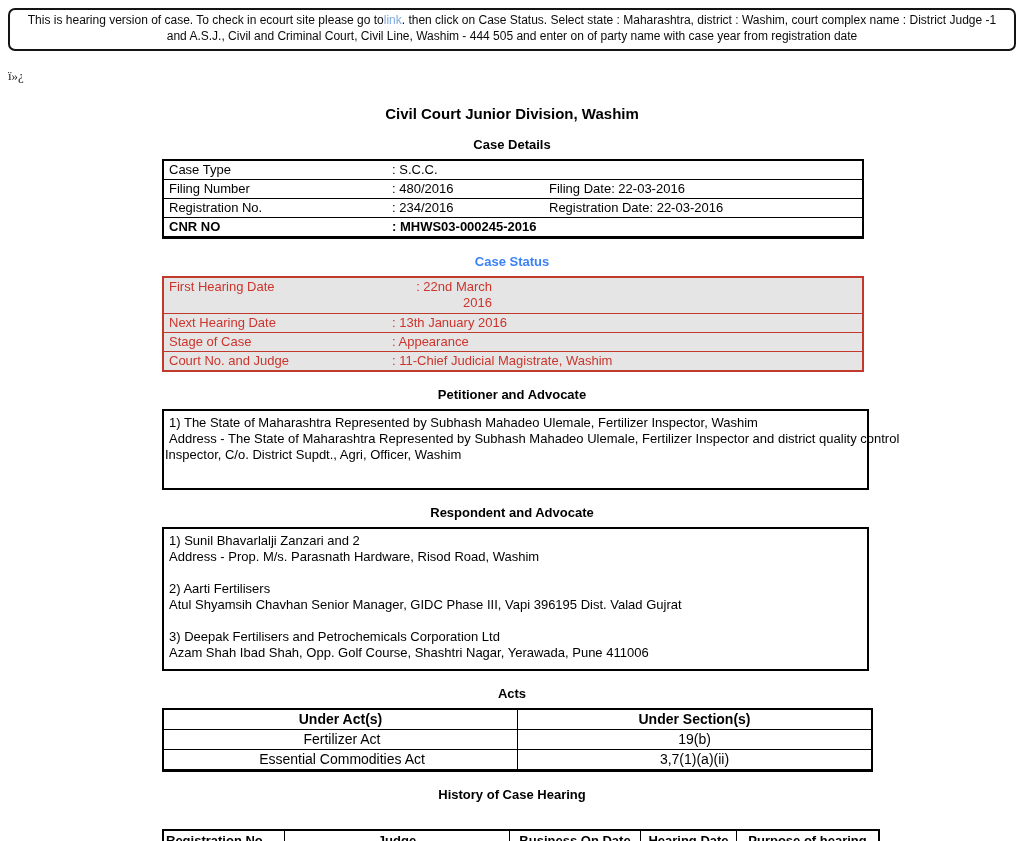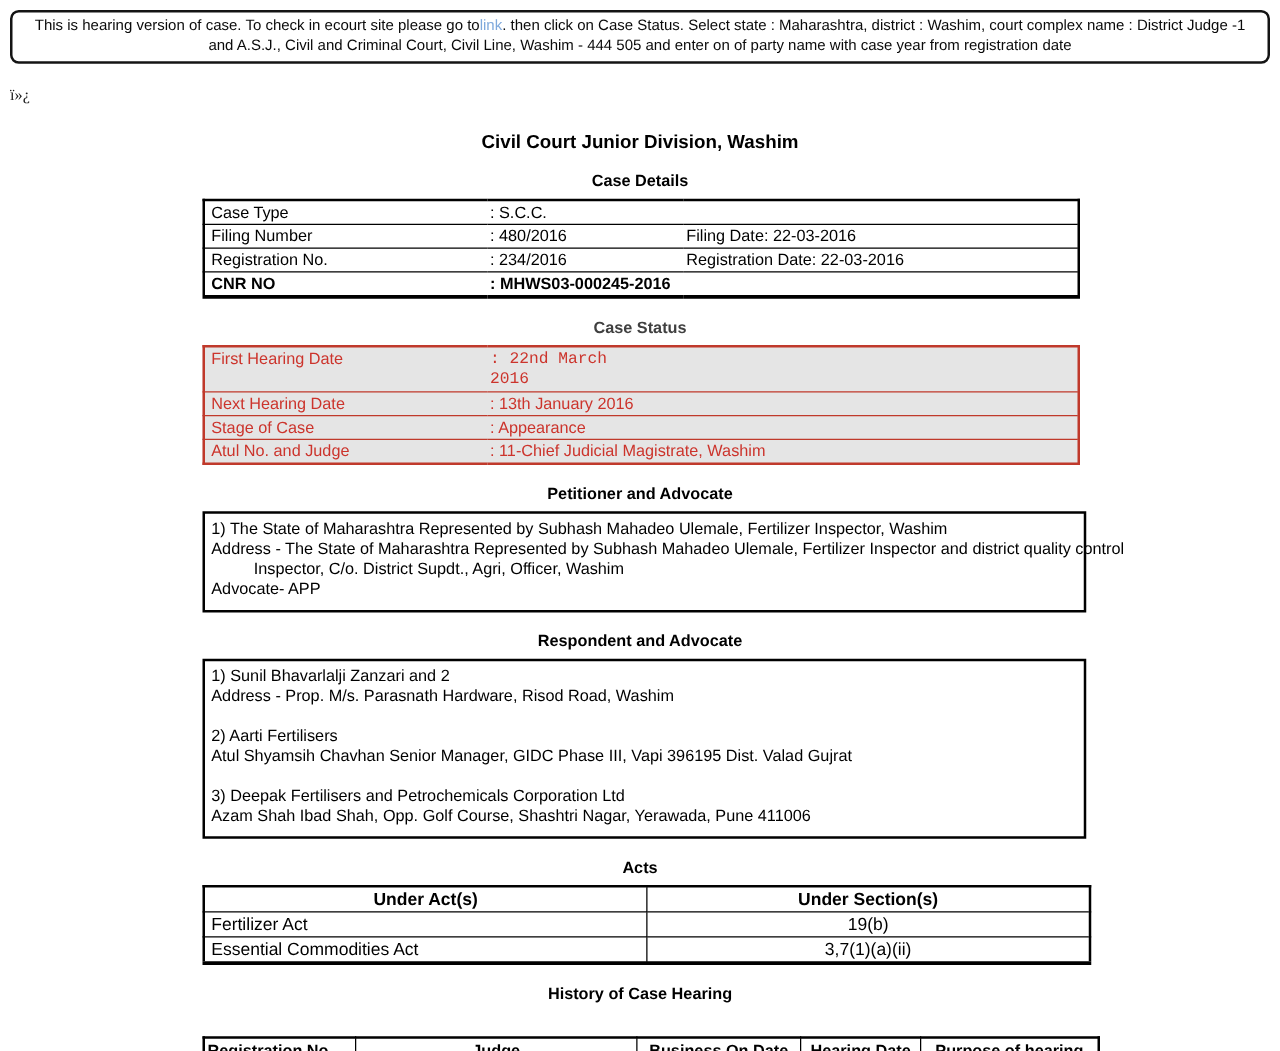--- a/index.html
+++ b/index.html
@@ -43,21 +43,21 @@
     font-size:15px;
     margin-top:21px;
   }
 
   .section-heading {
     text-align:center;
     font-weight:bold;
     font-size:13px;
     margin:15px 0 7px 0;
   }
-  .section-heading.red { color:#404040; }
+  .section-heading.red { color:#3b82f6; }
   .section-heading.pre-table-gap { margin-bottom:27px; }
 
   table { border-collapse:collapse; table-layout:fixed; }
 
   
   .cd-table {
     width:700px;
     border:2px solid #000;
     border-bottom-width:3px;
   }
@@ -88,55 +88,54 @@
     border-top:1px solid #c0392b;
     vertical-align:top;
   }
   .cs-table tr:first-child td { border-top:none; }
   .cs-table .col-label { width:219px; }
   .cs-table .col-val { padding-left:2px; }
   .cs-first-row td { height:32px; }
   .cs-center {
     display:inline-block;
     width:100px;
-    text-align:left;
+    text-align:right;
     line-height:16px;
-    font-family:Liberation Mono, monospace;
   }
 
   
   .party-box {
     width:707px;
     border:2px solid #000;
     box-sizing:border-box;
     padding:4px 6px 4px 0;
     font-size:13px;
     line-height:16px;
   }
   .party-box.pet { min-height:81px; }
   .party-box.res { min-height:144px; }
   .text-line { min-height:16px; white-space:nowrap; }
   .ind-num  { padding-left:5px; }
   .ind-addr { padding-left:5px; }
-  .ind-none { padding-left:1px;margin-left:38px; }
+  .ind-none { padding-left:1px; }
 
   
   .acts-table {
     width:700px;
     border:2px solid #000;
     border-bottom-width:3px;
   }
   .acts-table th, .acts-table td {
     border:1px solid #000;
     font-size:14px;
     height:16px;
     padding:1px 2px 2px 2px;
   }
   .acts-table th { font-weight:bold; text-align:center; }
-  .acts-table td.act-name { text-align:left; padding-left:5px; }
+  .acts-table td.act-name { text-align:center; padding-left:5px; }
   .acts-table td.act-section { text-align:center; }
   .acts-table .col-half { width:349px; }
 
   
   .hist-table {
     width:700px;
     border:2px solid #000;
     border-bottom-width:3px;
   }
   .hist-table th, .hist-table td {
@@ -201,32 +200,31 @@
     </tr>
     <tr>
       <td class="col-label">Next Hearing Date</td>
       <td class="col-val">: 13th January 2016</td>
     </tr>
     <tr>
       <td class="col-label">Stage of Case</td>
       <td class="col-val">: Appearance</td>
     </tr>
     <tr>
-      <td class="col-label">Atul No. and Judge</td>
+      <td class="col-label">Court No. and Judge</td>
       <td class="col-val">: 11-Chief Judicial Magistrate, Washim</td>
     </tr>
   </tbody>
     </table>
 
   <div class="section-heading">Petitioner and Advocate</div>
   <div class="party-box pet">
     <div class="text-line ind-num">1) The State of Maharashtra Represented by Subhash Mahadeo Ulemale, Fertilizer Inspector, Washim</div>
     <div class="text-line ind-addr">Address - The State of Maharashtra Represented by Subhash Mahadeo Ulemale, Fertilizer Inspector and district quality control</div>
     <div class="text-line ind-none">Inspector, C/o. District Supdt., Agri, Officer, Washim</div>
-    <div class="text-line ind-addr">Advocate- APP</div>
   </div>
 
   <div class="section-heading">Respondent and Advocate</div>
   <div class="party-box res">
     <div class="text-line ind-num">1) Sunil Bhavarlalji Zanzari and 2</div>
     <div class="text-line ind-addr">Address - Prop. M/s. Parasnath Hardware, Risod Road, Washim</div>
     <div class="text-line"></div>
     <div class="text-line ind-num">2) Aarti Fertilisers</div>
     <div class="text-line ind-addr">Atul Shyamsih Chavhan Senior Manager, GIDC Phase III, Vapi 396195 Dist. Valad Gujrat</div>
     <div class="text-line"></div>

